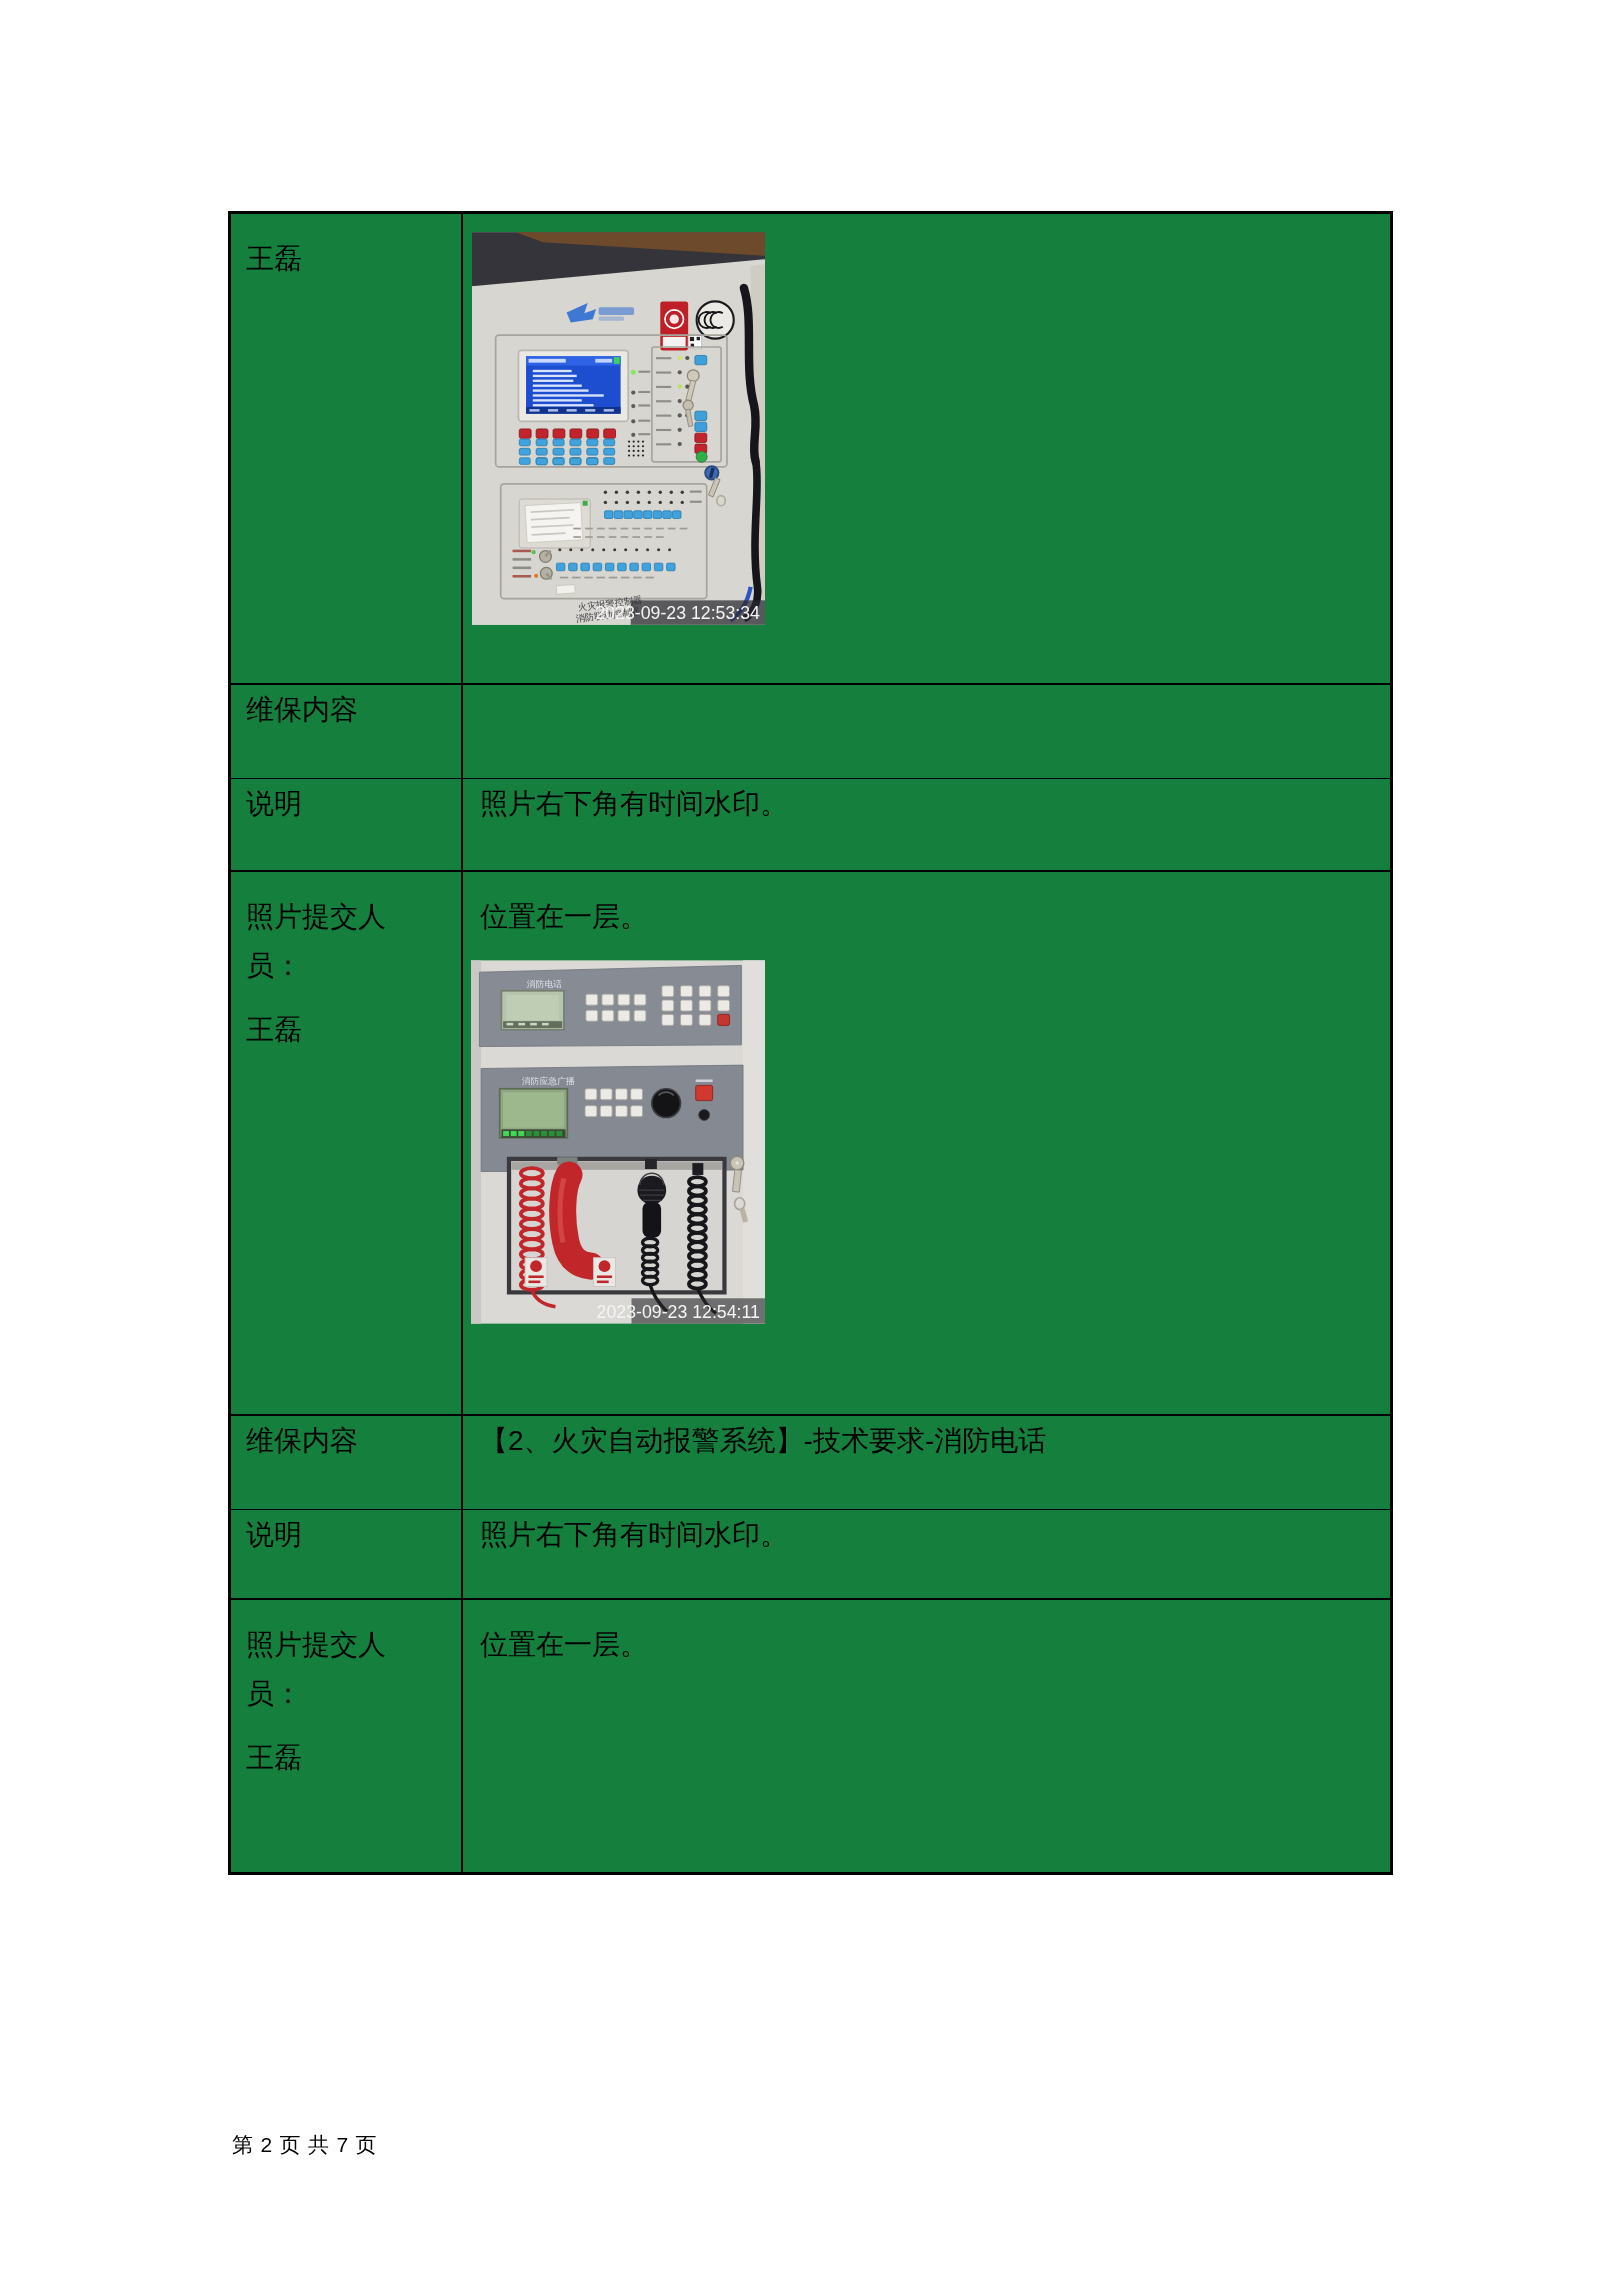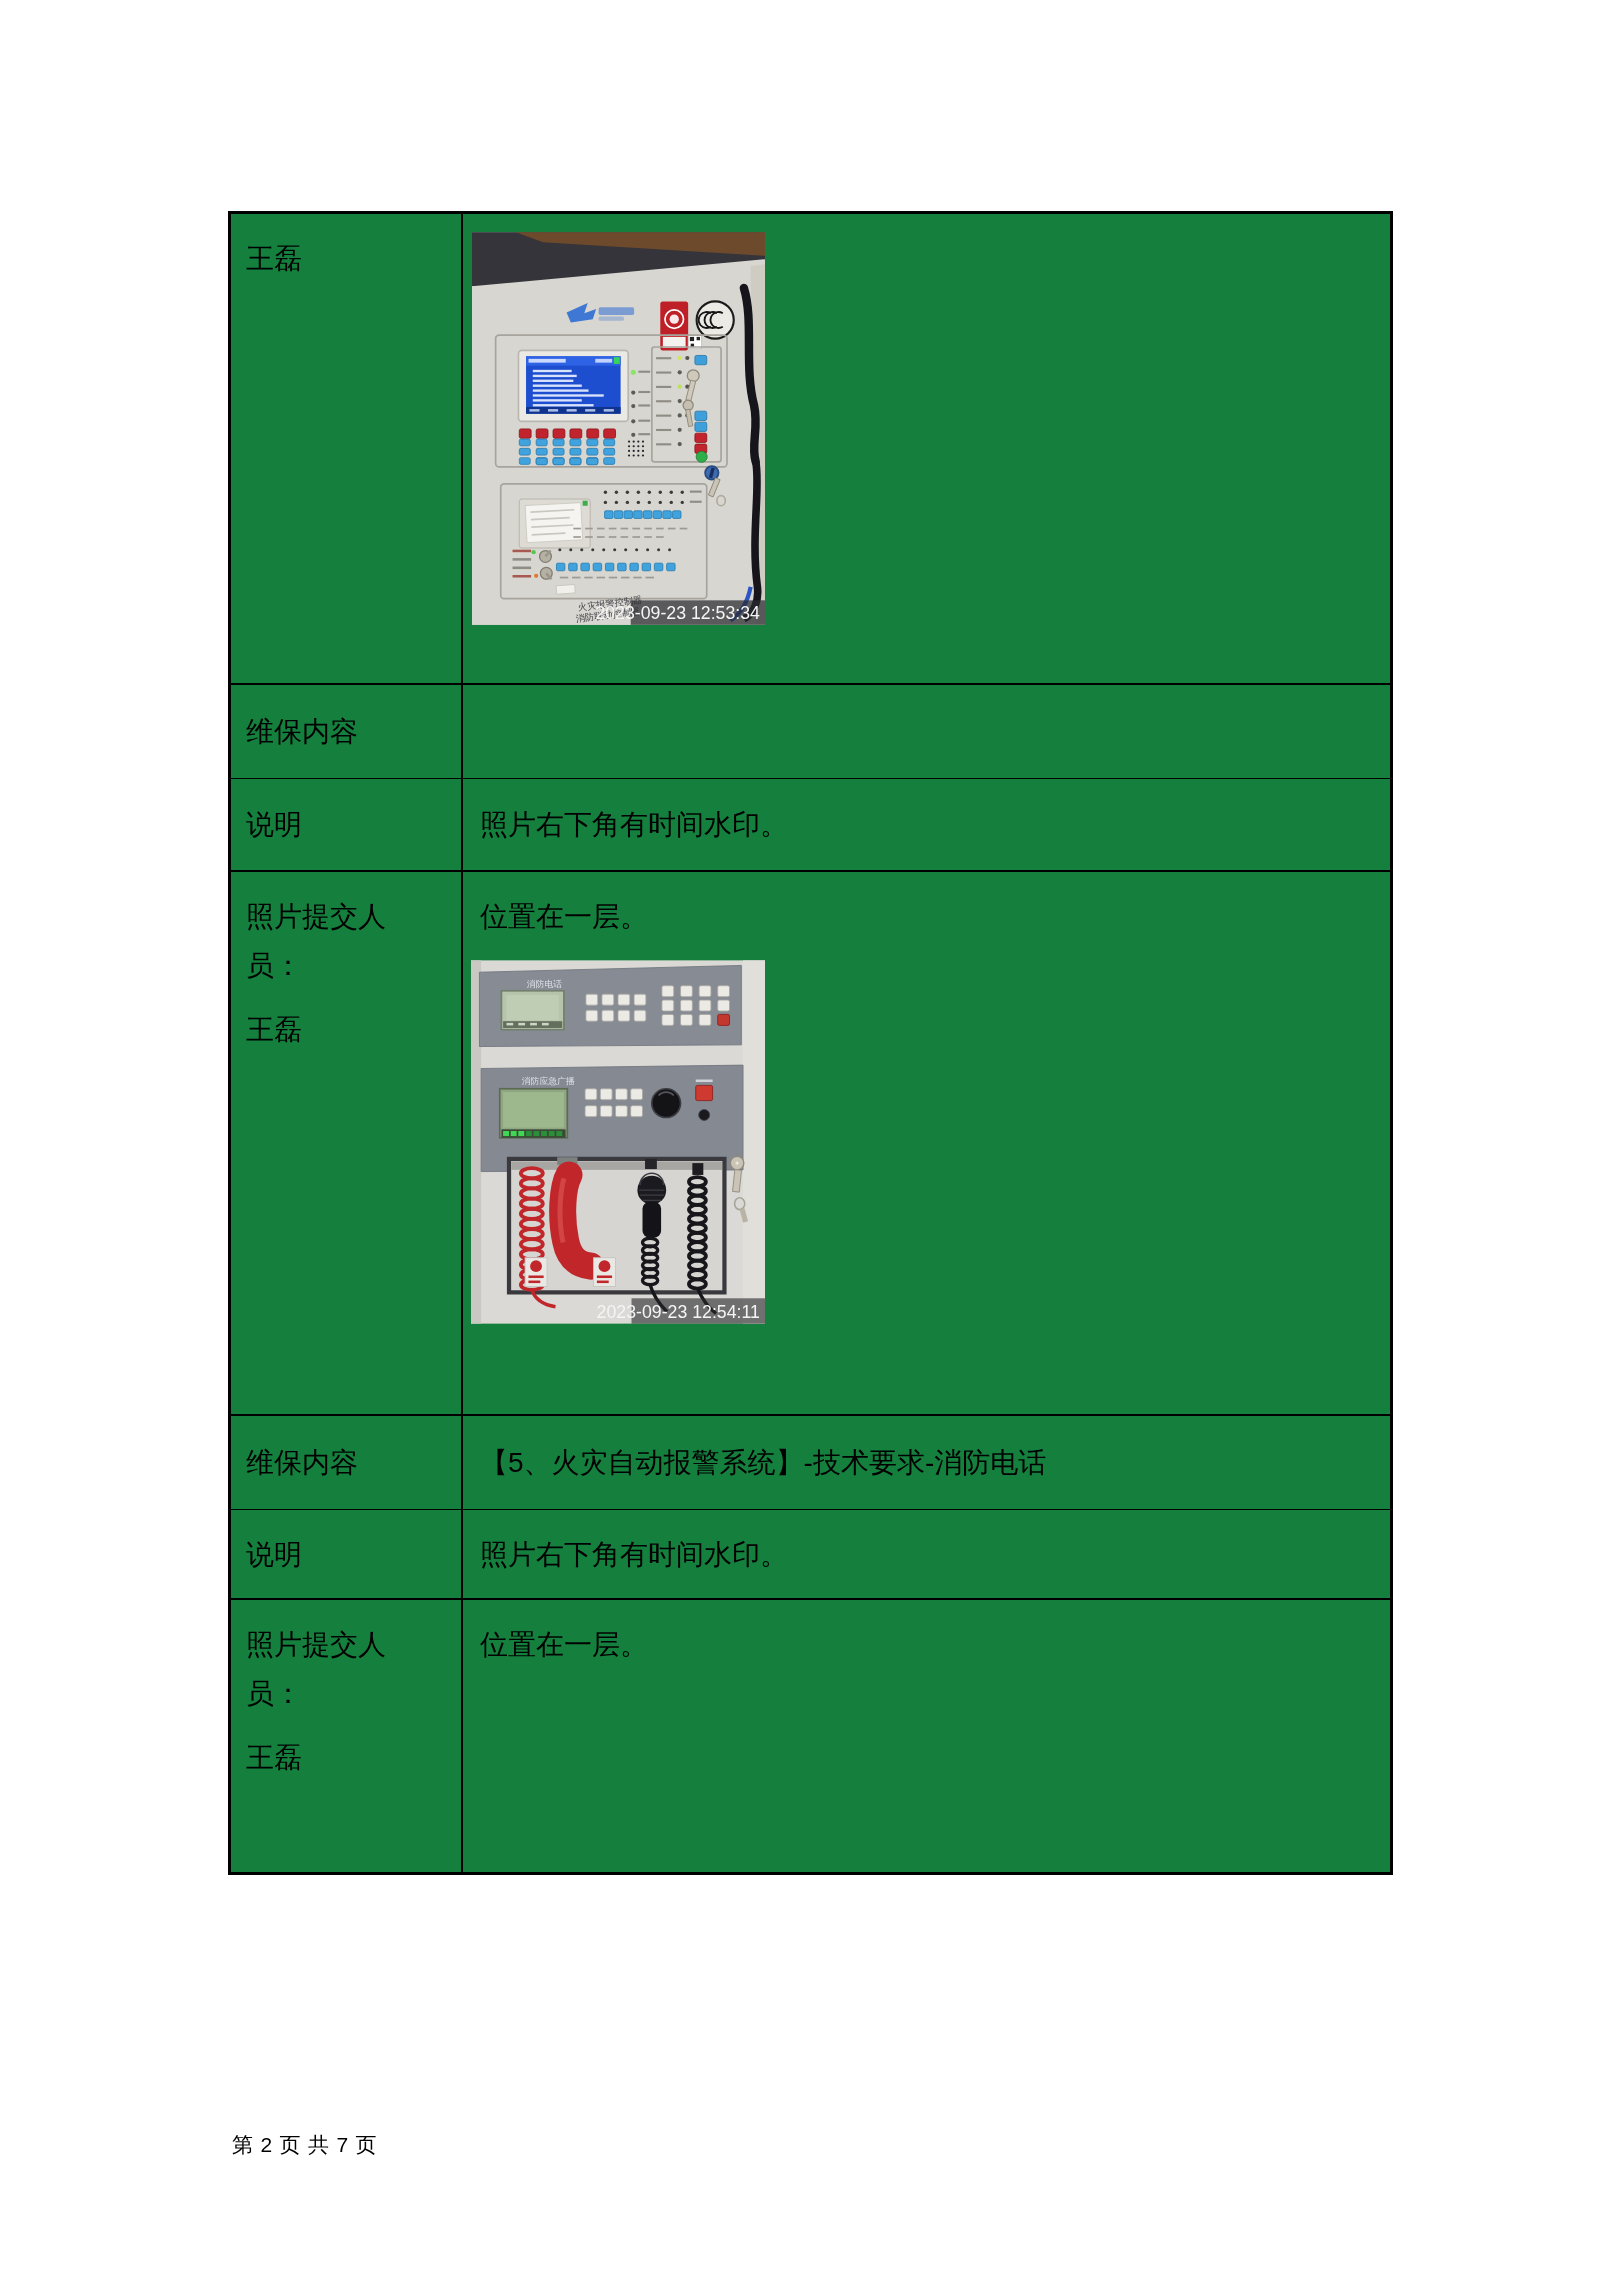--- a/index.html
+++ b/index.html
@@ -17,21 +17,21 @@
   .cell-l{
     width:232px;flex-shrink:0;box-sizing:border-box;
     border-right:2.5px solid #000;
     padding:20px 8.5px 0 15px;font-size:28px;line-height:49px;
   }
   .cell-r{
     flex:1;box-sizing:border-box;
     padding:20px 10px 0 17px;font-size:28px;line-height:49px;
   }
   .v-center .cell-l,.v-center .cell-r{
-    display:flex;align-items:center;padding-top:0;padding-bottom:0;
+    display:flex;padding-top:0;padding-bottom:0;
   }
   .wrap-label{max-width:145px;display:block;}
   .submitter-name{margin-top:15px;}
   .photo-svg{display:block;}
   .photo1{margin:18px 0 0 -8.5px;}
   .photo2{margin:18.6px 0 0 -9.3px;}
   .page-footer{
     position:absolute;left:232px;top:2133px;width:1165px;
     text-align:left;font-size:21px;line-height:24px;letter-spacing:0.8px;
   }
@@ -537,21 +537,21 @@
         </g>
       </svg>
     </div>
   </div>
 
   <div class="t-row thin v-center" style="height:94px;">
     <div class="cell-l">
       <span>维保内容</span>
     </div>
     <div class="cell-r">
-      <span>【5、火灾自动报警系统】-技术要求-消防电话</span>
+      <span>【2、火灾自动报警系统】-技术要求-消防电话</span>
     </div>
   </div>
 
   <div class="t-row v-center" style="height:90px;">
     <div class="cell-l">
       <span>说明</span>
     </div>
     <div class="cell-r">
       <span>照片右下角有时间水印。</span>
     </div>

